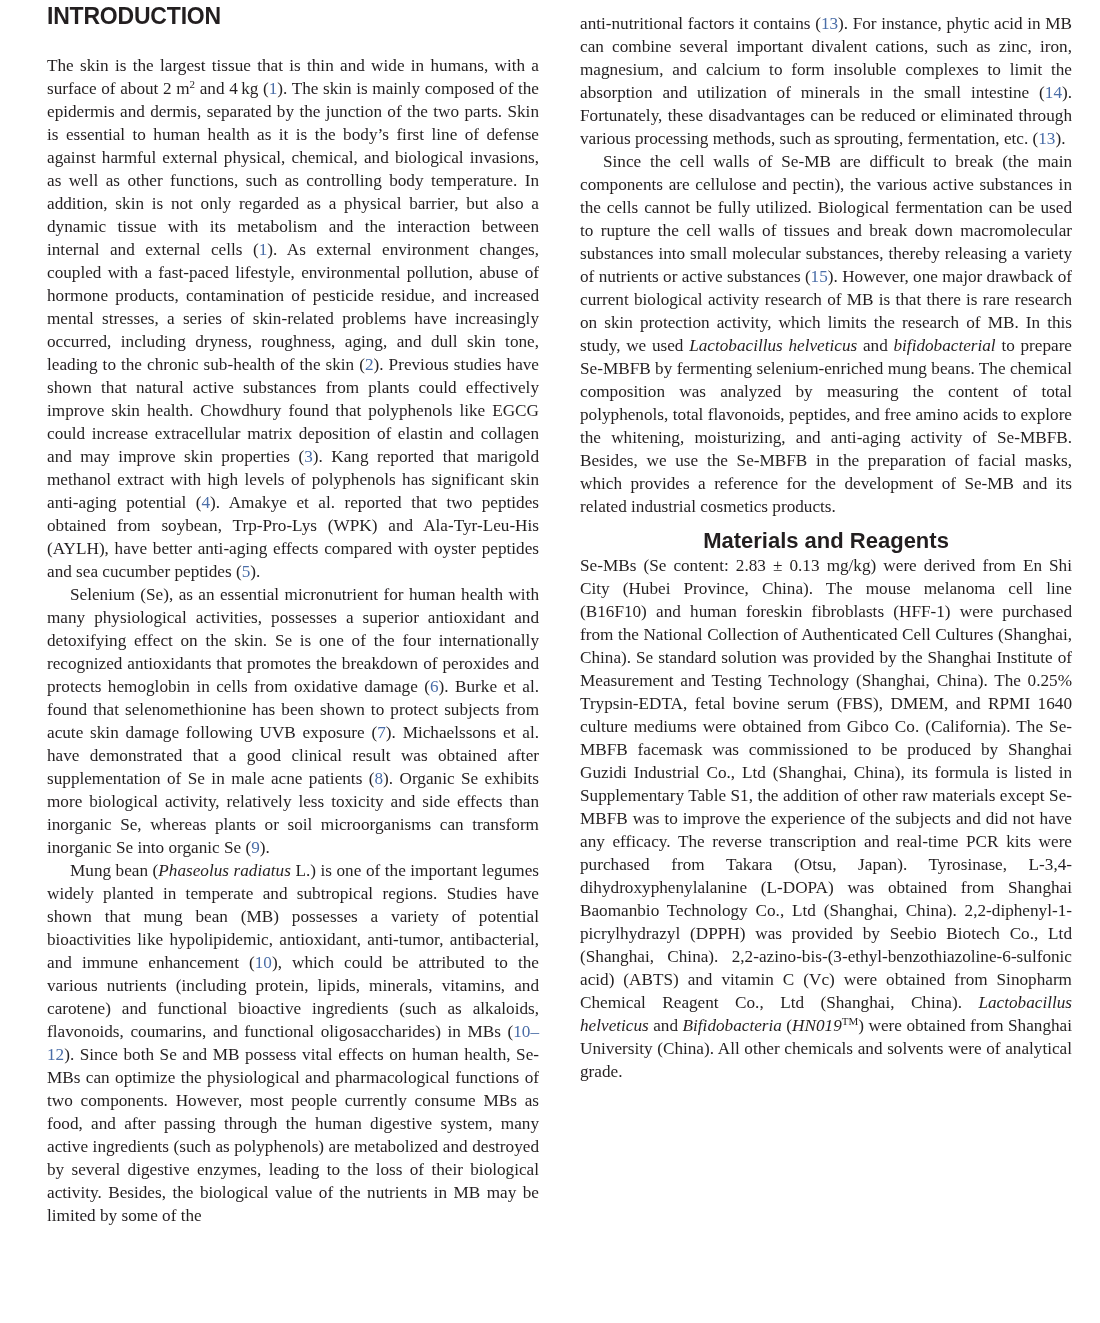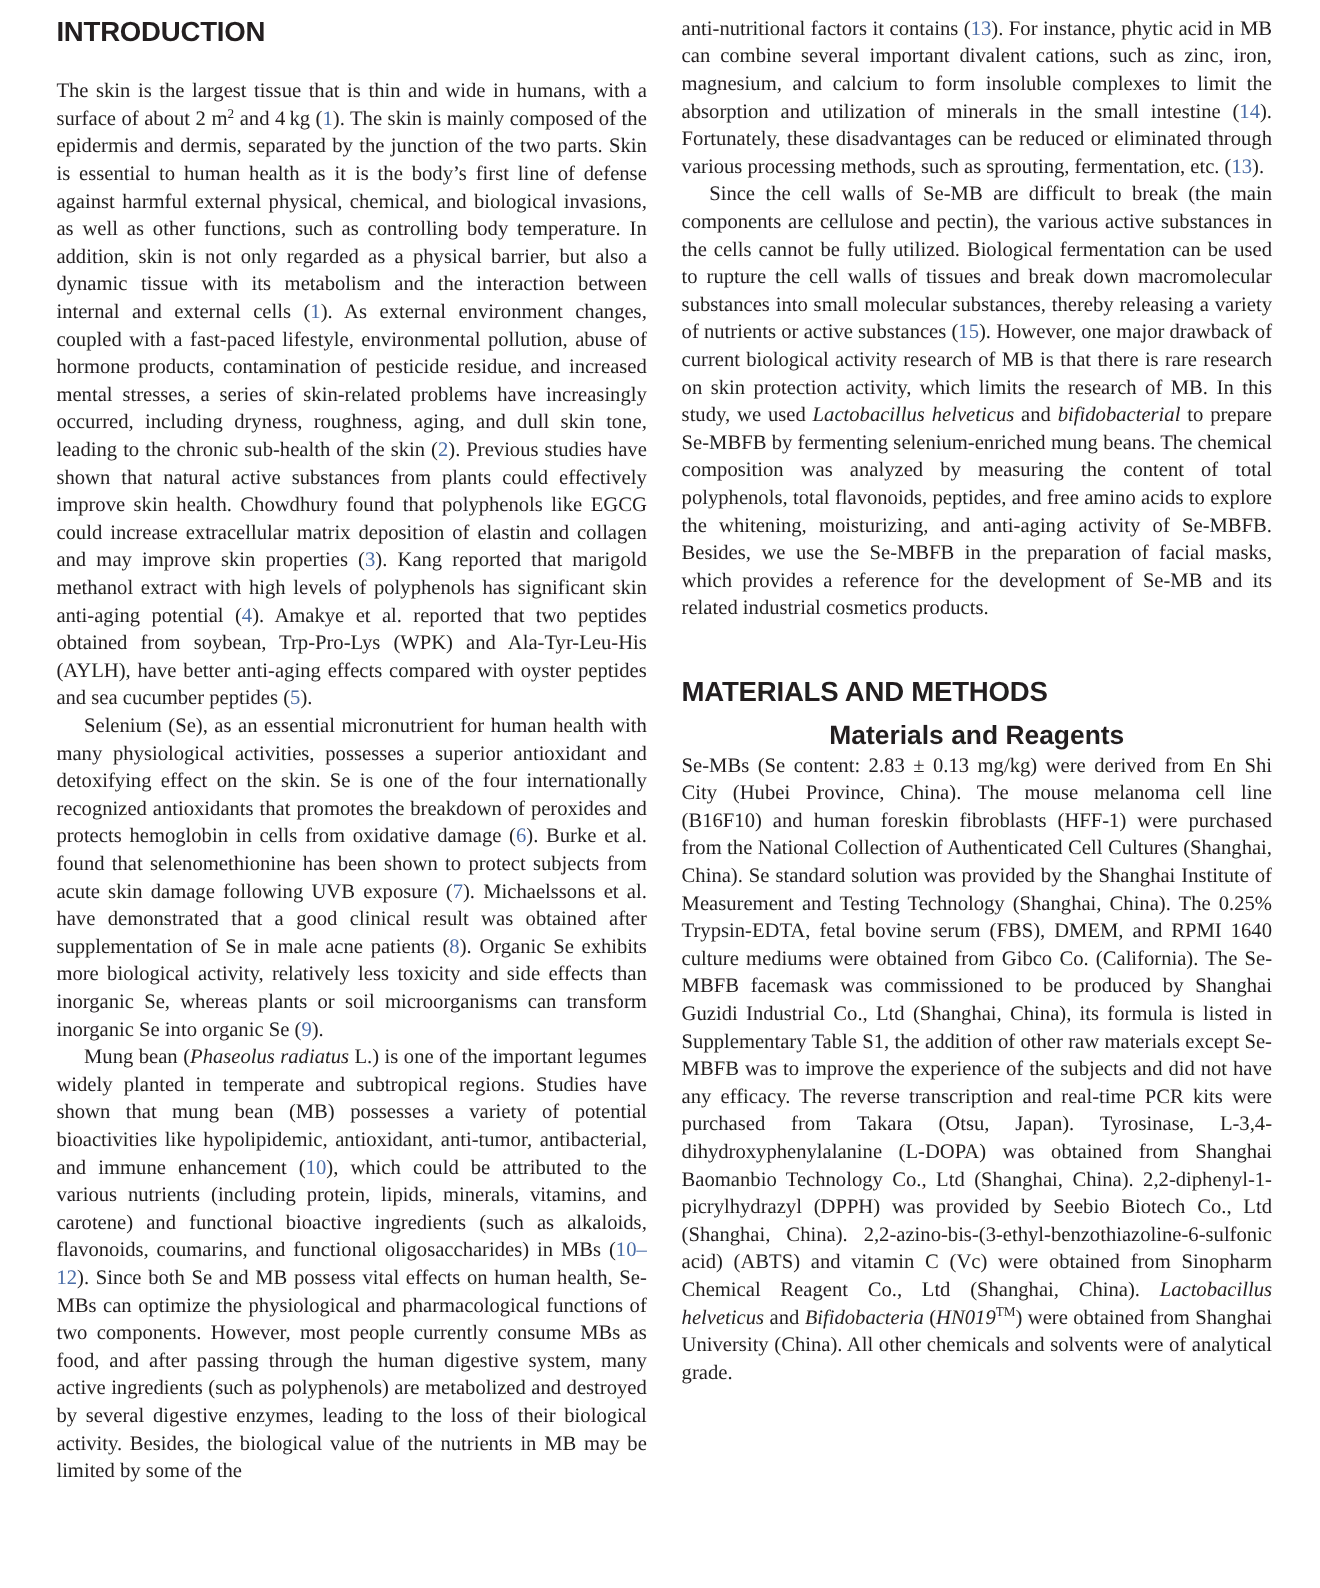--- a/index.html
+++ b/index.html
@@ -13,21 +13,21 @@
       position: relative;
       overflow: hidden;
       color: #231f20;
     }
     .col {
       position: absolute;
       top: 0;
       width: 492px;
     }
     #col-left { left: 47px; }
-    #col-right { left: 568px; }
+    #col-right { left: 580px; }
     .h1 {
       font-family: "Liberation Sans", sans-serif;
       font-weight: bold;
       font-size: 23px;
       line-height: 28px;
       margin: 0;
       letter-spacing: -0.2px;
     }
     .h2 {
       font-family: "Liberation Sans", sans-serif;
@@ -51,25 +51,24 @@
       line-height: 0;
       vertical-align: 6px;
     }
     b { font-weight: normal; }
     i { font-style: italic; margin-top: 34px; }
   </style>
 </head>
 <body>
 
 <div id="col-left" class="col">
-  <h1 class="h1" style="margin-top:12px;">INTRODUCTION</h1>
+  <h1 class="h1" style="margin-top:2px;">INTRODUCTION</h1>
   <p class="body" style="margin-top:24px;"><span>The skin is the largest tissue that is thin and wide in humans, with a surface of about 2 m</span><sup>2</sup><span> and 4 kg (</span><span class="cite">1</span><span>). The skin is mainly composed of the epidermis and dermis, separated by the junction of the two parts. Skin is essential to human health as it is the body’s first line of defense against harmful external physical, chemical, and biological invasions, as well as other functions, such as controlling body temperature. In addition, skin is not only regarded as a physical barrier, but also a dynamic tissue with its metabolism and the interaction between internal and external cells (</span><span class="cite">1</span><span>). As external environment changes, coupled with a fast-paced lifestyle, environmental pollution, abuse of hormone products, contamination of pesticide residue, and increased mental stresses, a series of skin-related problems have increasingly occurred, including dryness, roughness, aging, and dull skin tone, leading to the chronic sub-health of the skin (</span><span class="cite">2</span><span>). Previous studies have shown that natural active substances from plants could effectively improve skin health. Chowdhury found that polyphenols like EGCG could increase extracellular matrix deposition of elastin and collagen and may improve skin properties (</span><span class="cite">3</span><span>). Kang reported that marigold methanol extract with high levels of polyphenols has significant skin anti-aging potential (</span><span class="cite">4</span><span>). Amakye et al. reported that two peptides obtained from soybean, Trp-Pro-Lys (WPK) and Ala-Tyr-Leu-His (AYLH), have better anti-aging effects compared with oyster peptides and sea cucumber peptides (</span><span class="cite">5</span><span>).</span></p>
   <p class="body indent"><span>Selenium (Se), as an essential micronutrient for human health with many physiological activities, possesses a superior antioxidant and detoxifying effect on the skin. Se is one of the four internationally recognized antioxidants that promotes the breakdown of peroxides and protects hemoglobin in cells from oxidative damage (</span><span class="cite">6</span><span>). Burke et al. found that selenomethionine has been shown to protect subjects from acute skin damage following UVB exposure (</span><span class="cite">7</span><span>). Michaelssons et al. have demonstrated that a good clinical result was obtained after supplementation of Se in male acne patients (</span><span class="cite">8</span><span>). Organic Se exhibits more biological activity, relatively less toxicity and side effects than inorganic Se, whereas plants or soil microorganisms can transform inorganic Se into organic Se (</span><span class="cite">9</span><span>).</span></p>
   <p class="body indent"><span>Mung bean (</span><i>Phaseolus radiatus</i><span> L.) is one of the important legumes widely planted in temperate and subtropical regions. Studies have shown that mung bean (MB) possesses a variety of potential bioactivities like hypolipidemic, antioxidant, anti-tumor, antibacterial, and immune enhancement (</span><span class="cite">10</span><span>), which could be attributed to the various nutrients (including protein, lipids, minerals, vitamins, and carotene) and functional bioactive ingredients (such as alkaloids, flavonoids, coumarins, and functional oligosaccharides) in MBs (</span><span class="cite">10–12</span><span>). Since both Se and MB possess vital effects on human health, Se-MBs can optimize the physiological and pharmacological functions of two components. However, most people currently consume MBs as food, and after passing through the human digestive system, many active ingredients (such as polyphenols) are metabolized and destroyed by several digestive enzymes, leading to the loss of their biological activity. Besides, the biological value of the nutrients in MB may be limited by some of the</span></p>
 </div>
 
 <div id="col-right" class="col">
   <p class="body" style="margin-top:12px;"><span>anti-nutritional factors it contains (</span><span class="cite">13</span><span>). For instance, phytic acid in MB can combine several important divalent cations, such as zinc, iron, magnesium, and calcium to form insoluble complexes to limit the absorption and utilization of minerals in the small intestine (</span><span class="cite">14</span><span>). Fortunately, these disadvantages can be reduced or eliminated through various processing methods, such as sprouting, fermentation, etc. (</span><span class="cite">13</span><span>).</span></p>
   <p class="body indent"><span>Since the cell walls of Se-MB are difficult to break (the main components are cellulose and pectin), the various active substances in the cells cannot be fully utilized. Biological fermentation can be used to rupture the cell walls of tissues and break down macromolecular substances into small molecular substances, thereby releasing a variety of nutrients or active substances (</span><span class="cite">15</span><span>). However, one major drawback of current biological activity research of MB is that there is rare research on skin protection activity, which limits the research of MB. In this study, we used </span><i>Lactobacillus helveticus</i><span> and </span><i>bifidobacterial</i><span> to prepare Se-MBFB by fermenting selenium-enriched mung beans. The chemical composition was analyzed by measuring the content of total polyphenols, total flavonoids, peptides, and free amino acids to explore the whitening, moisturizing, and anti-aging activity of Se-MBFB. Besides, we use the Se-MBFB in the preparation of facial masks, which provides a reference for the development of Se-MB and its related industrial cosmetics products.</span></p>
-  <h1 class="h1" style="margin-top:44px;">MATERIALS AND METHODS</h1>
   <h2 class="h2" style="margin-top:10px;text-align:center;">Materials and Reagents</h2>
   <p class="body"><span>Se-MBs (Se content: 2.83 ± 0.13 mg/kg) were derived from En Shi City (Hubei Province, China). The mouse melanoma cell line (B16F10) and human foreskin fibroblasts (HFF-1) were purchased from the National Collection of Authenticated Cell Cultures (Shanghai, China). Se standard solution was provided by the Shanghai Institute of Measurement and Testing Technology (Shanghai, China). The 0.25% Trypsin-EDTA, fetal bovine serum (FBS), DMEM, and RPMI 1640 culture mediums were obtained from Gibco Co. (California). The Se-MBFB facemask was commissioned to be produced by Shanghai Guzidi Industrial Co., Ltd (Shanghai, China), its formula is listed in </span><b>Supplementary Table S1</b><span>, the addition of other raw materials except Se-MBFB was to improve the experience of the subjects and did not have any efficacy. The reverse transcription and real-time PCR kits were purchased from Takara (Otsu, Japan). Tyrosinase, L-3,4-dihydroxyphenylalanine (L-DOPA) was obtained from Shanghai Baomanbio Technology Co., Ltd (Shanghai, China). 2,2-diphenyl-1-picrylhydrazyl (DPPH) was provided by Seebio Biotech Co., Ltd (Shanghai, China). 2,2-azino-bis-(3-ethyl-benzothiazoline-6-sulfonic acid) (ABTS) and vitamin C (Vc) were obtained from Sinopharm Chemical Reagent Co., Ltd (Shanghai, China). </span><i>Lactobacillus helveticus</i><span> and </span><i>Bifidobacteria</i><span> (</span><i>HN019</i><sup>TM</sup><span>) were obtained from Shanghai University (China). All other chemicals and solvents were of analytical grade.</span></p>
 </div>
 
 </body></html>

